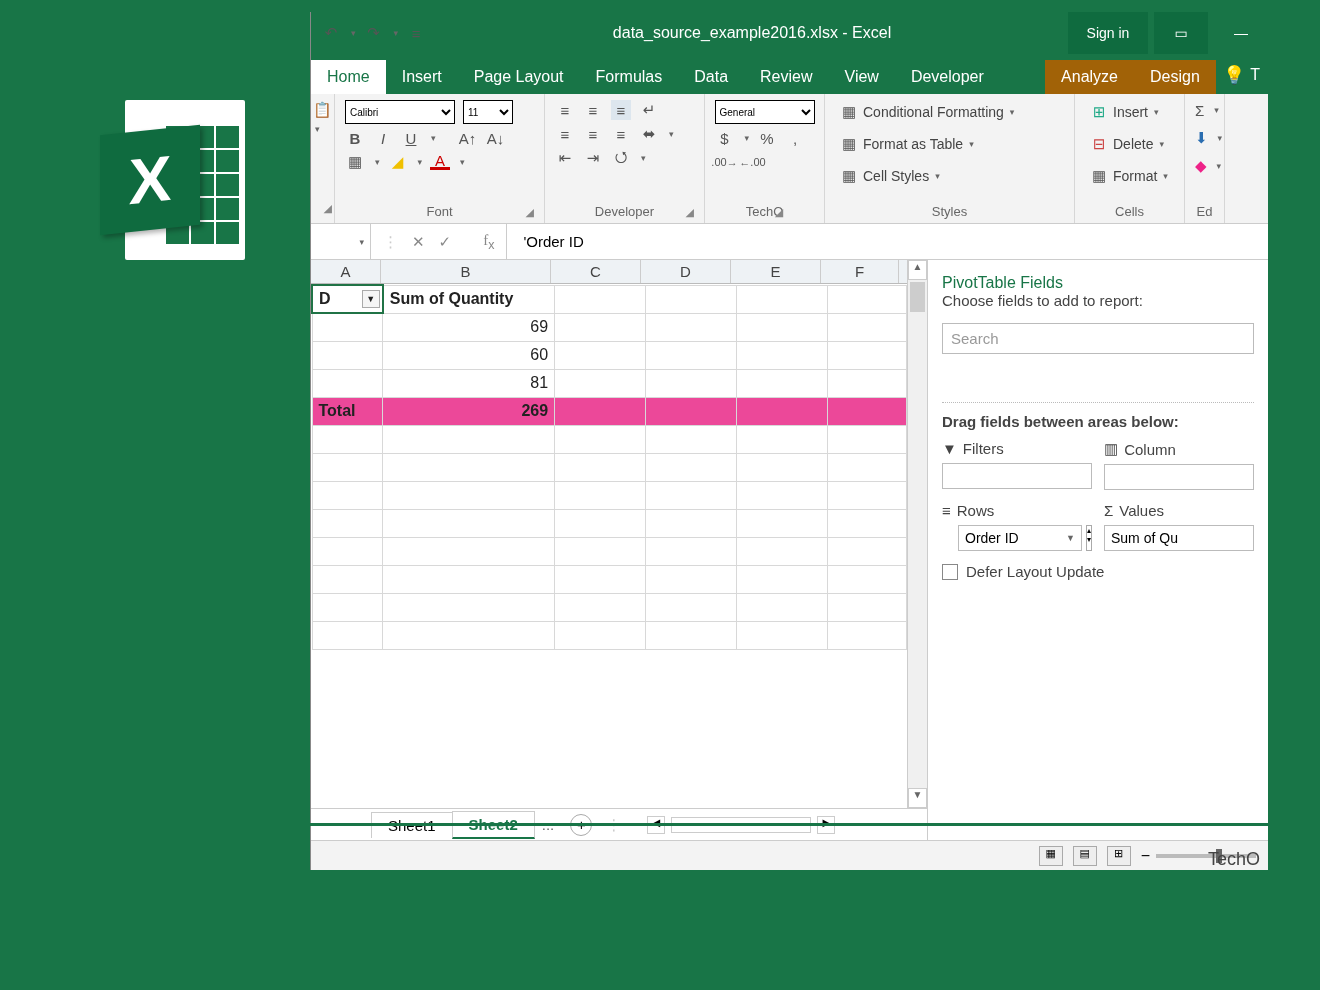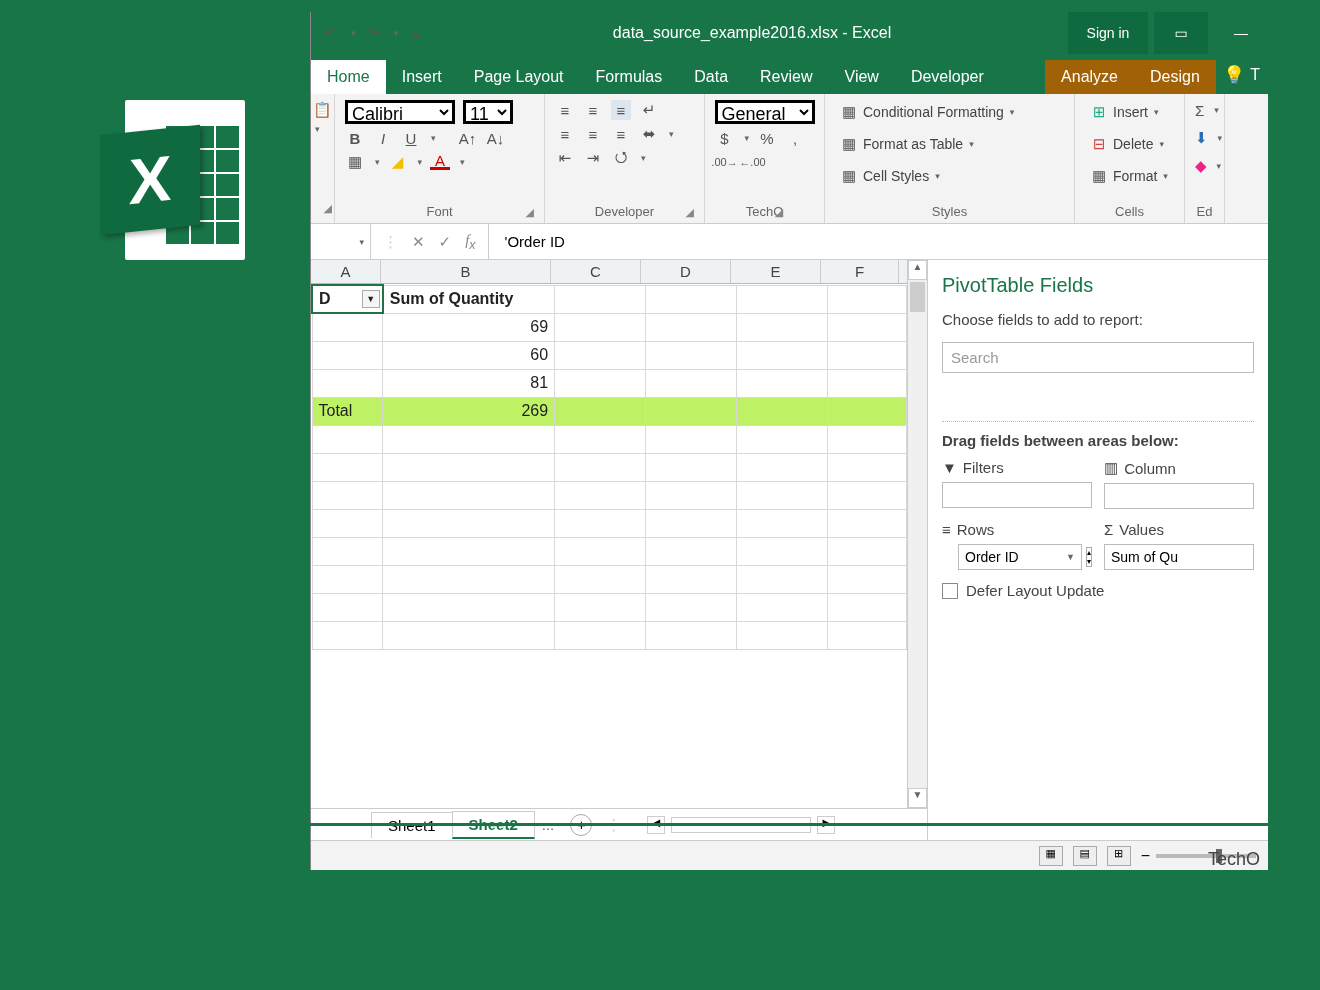--- a/index.html
+++ b/index.html
@@ -32,47 +32,47 @@
 .tabs .bulb { color:#ffd94a; font-size:18px; }
 
 .ribbon { height: 130px; background:#f3f3f3; border-bottom:1px solid #ccc; display:flex; font-size:14px; color:#444; }
 .group { border-right:1px solid #d6d6d6; padding: 6px 10px 2px 10px; display:flex; flex-direction:column; position:relative; }
 .group .body { flex:1; display:flex; flex-direction:column; gap:4px; }
 .group .label { text-align:center; font-size:13px; color:#666; padding:4px 0 2px; position:relative; }
 .group .label .dlg { position:absolute; right:0; bottom:2px; font-size:11px; color:#888; }
 .rrow { display:flex; gap:8px; align-items:center; }
 .ic { width:20px; height:20px; display:inline-flex; align-items:center; justify-content:center; font-size:15px; color:#555; }
 .dd { font-size:9px; color:#666; margin-left:2px; }
-select.fontsel { border:3px solid #000000; background:#fff; height:24px; font-size:18px; }
+select.fontsel { border:1px solid #000000; background:#fff; height:24px; font-size:10px; }
 .btn-flat { display:flex; align-items:center; gap:4px; padding:2px 4px; }
 
 .fbar { height: 36px; border-bottom:1px solid #ccc; display:flex; align-items:center; background:#fff; font-size:15px; }
 .fbar .namebox { width:60px; border-right:1px solid #ccc; height:100%; display:flex; align-items:center; justify-content:flex-end; padding-right:6px; }
 .fbar .fbtns { display:flex; gap:14px; padding:0 12px; color:#888; align-items:center; border-right:1px solid #ccc; height:100%; }
-.fbar .fx { font-style:italic; font-family: "Times New Roman"; }
+.fbar .fx { font-family: "Times New Roman"; margin-left: 18px; }
 .fbar .fval { padding-left:16px; }
 
 .main { flex:1; display:flex; overflow:hidden; }
 .sheet { flex:1; display:flex; flex-direction:column; border-right:1px solid #ccc; overflow:hidden; }
 .colhdr { display:flex; height:24px; background:#eef2f5; border-bottom:1px solid #bbb; }
 .colhdr .ch { border-right:1px solid #ccc; text-align:center; font-size:15px; color:#444; display:flex; align-items:center; justify-content:center; }
 .grid-area { flex:1; overflow:hidden; position:relative; }
 .grid-area table { border-collapse:collapse; width:100%; }
 .grid-area td { border:1px solid #d8d8d8; height:28px; font-size:16px; padding:0 6px; color:#222; }
 .grid-area td.num { text-align:right; }
 .grid-area tr.hdr td { font-weight:bold; }
 .grid-area tr.hdr td.a { background:#fff; border:2px solid #207346; position:relative; }
 .grid-area tr.hdr td.a .filter { position:absolute; right:2px; top:4px; width:18px; height:18px; border:1px solid #aaa; background:#f5f5f5; font-size:9px; display:flex; align-items:center; justify-content:center; }
-.grid-area tr.total td { background:#bef264; font-weight:normal; }
+.grid-area tr.total td { background:#ec4899; font-weight:bold; }
 .vscroll { width:20px; background:#f0f0f0; border-left:1px solid #ccc; position:relative; }
 .vscroll .arr { height:20px; border:1px solid #ccc; text-align:center; font-size:10px; color:#666; background:#fff; }
 .vscroll .thumb { height:30px; background:#cdcdcd; margin:2px; }
 
 .pane { width:340px; background:#fff; padding:14px 14px 8px 14px; display:flex; flex-direction:column; overflow:hidden; }
-.pane h2 { font-weight:normal; color:#187547; font-size:20px; margin-bottom:14px; }
+.pane h2 { font-weight:normal; color:#187547; font-size:16px; margin-bottom:0; }
 .pane .sub { font-size:15px; color:#444; margin-bottom:14px; }
 .pane .search { border:1px solid #bbb; padding:6px 8px; color:#999; font-size:15px; margin-bottom:18px; }
 .pane .dashed { border-top:1px dotted #bbb; margin-bottom:10px; }
 .pane .drag { font-size:15px; color:#444; margin-bottom:10px;font-weight:bold; }
 .areas { display:flex; gap:12px; flex-wrap:wrap; }
 .area { flex:1; min-width:140px; }
 .area .lbl { font-size:15px; color:#444; display:flex; align-items:center; gap:6px; margin-bottom:6px; }
 .area .box { border:1px solid #bbb; height:26px; background:#fff; display:flex; align-items:center; font-size:14px; padding:0 6px; justify-content:space-between; }
 .area .spin { display:inline-flex; flex-direction:column; border:1px solid #aaa; margin-left:4px; font-size:8px; line-height:9px; }
 .defer { display:flex; align-items:center; gap:8px; font-size:15px; color:#444; margin-top:12px; }
@@ -498,21 +498,21 @@
               <span>▥</span>
               <span>Column</span>
             </div>
           <div class="box"></div>
         </div>
         <div class="area">
           <div class="lbl">
               <span>≡</span>
               <span>Rows</span>
             </div>
-          <div style="display:flex; align-items:center;padding-left:16px;">
+          <div style="display:flex; padding-left:16px;">
             <div class="box" style="flex:1">
                 <span>Order ID</span>
                 <span class="dd">▼</span>
               </div>
             <span class="spin">
                 <span>▴</span>
                 <span>▾</span>
               </span>
           </div>
         </div>

